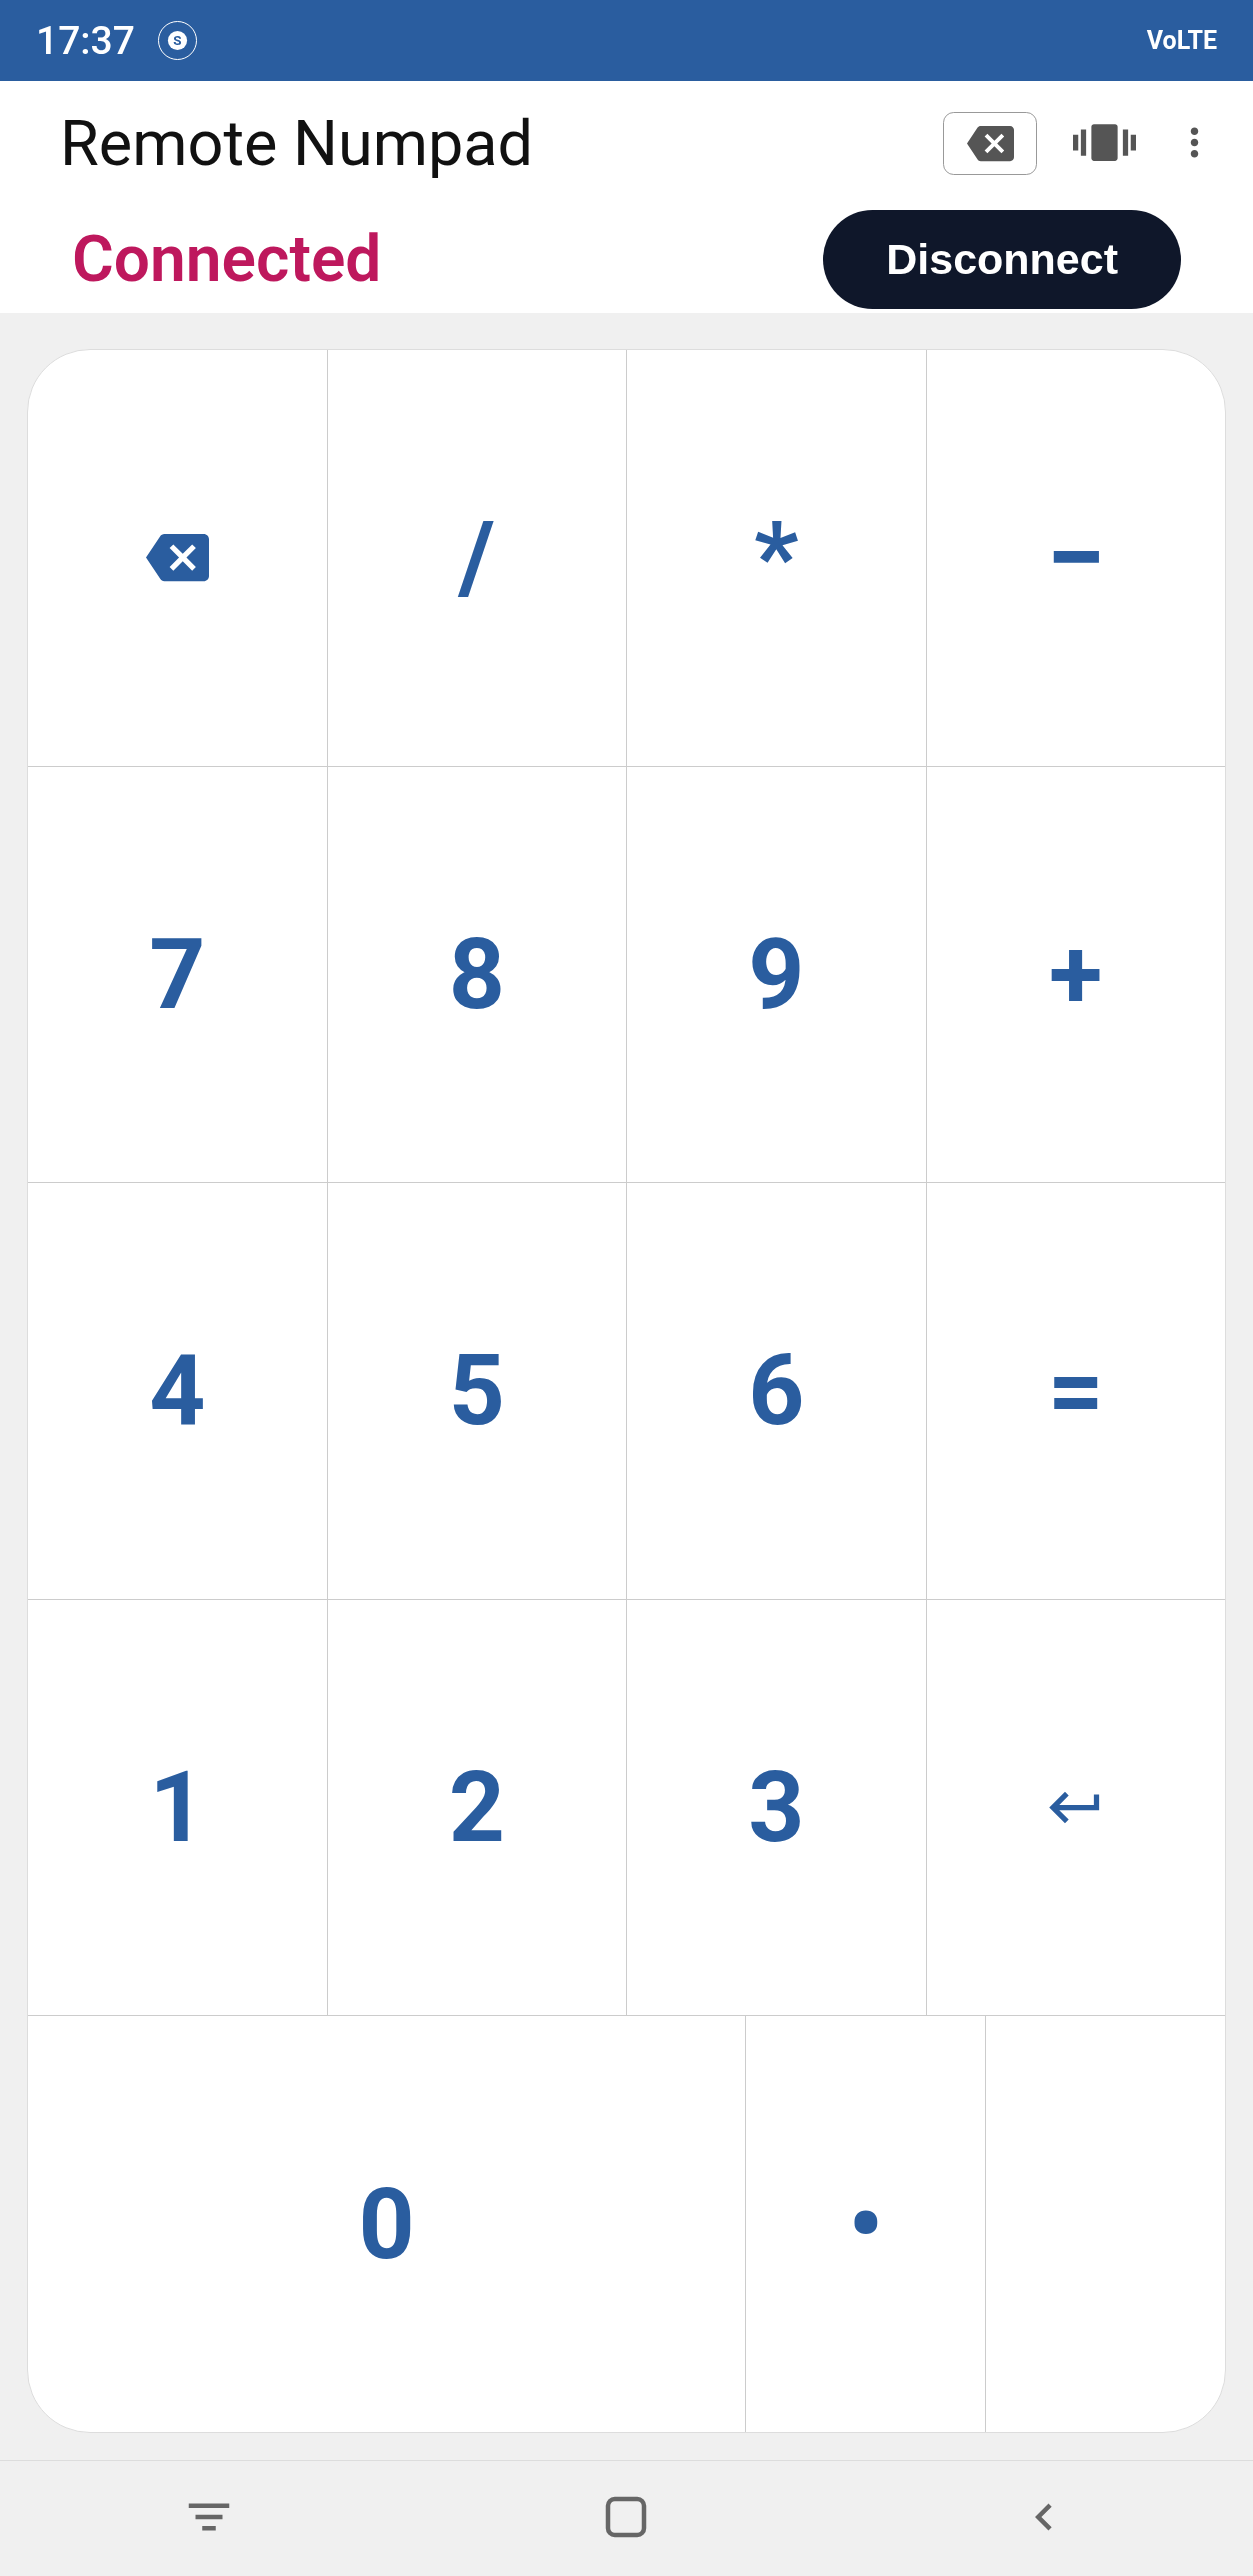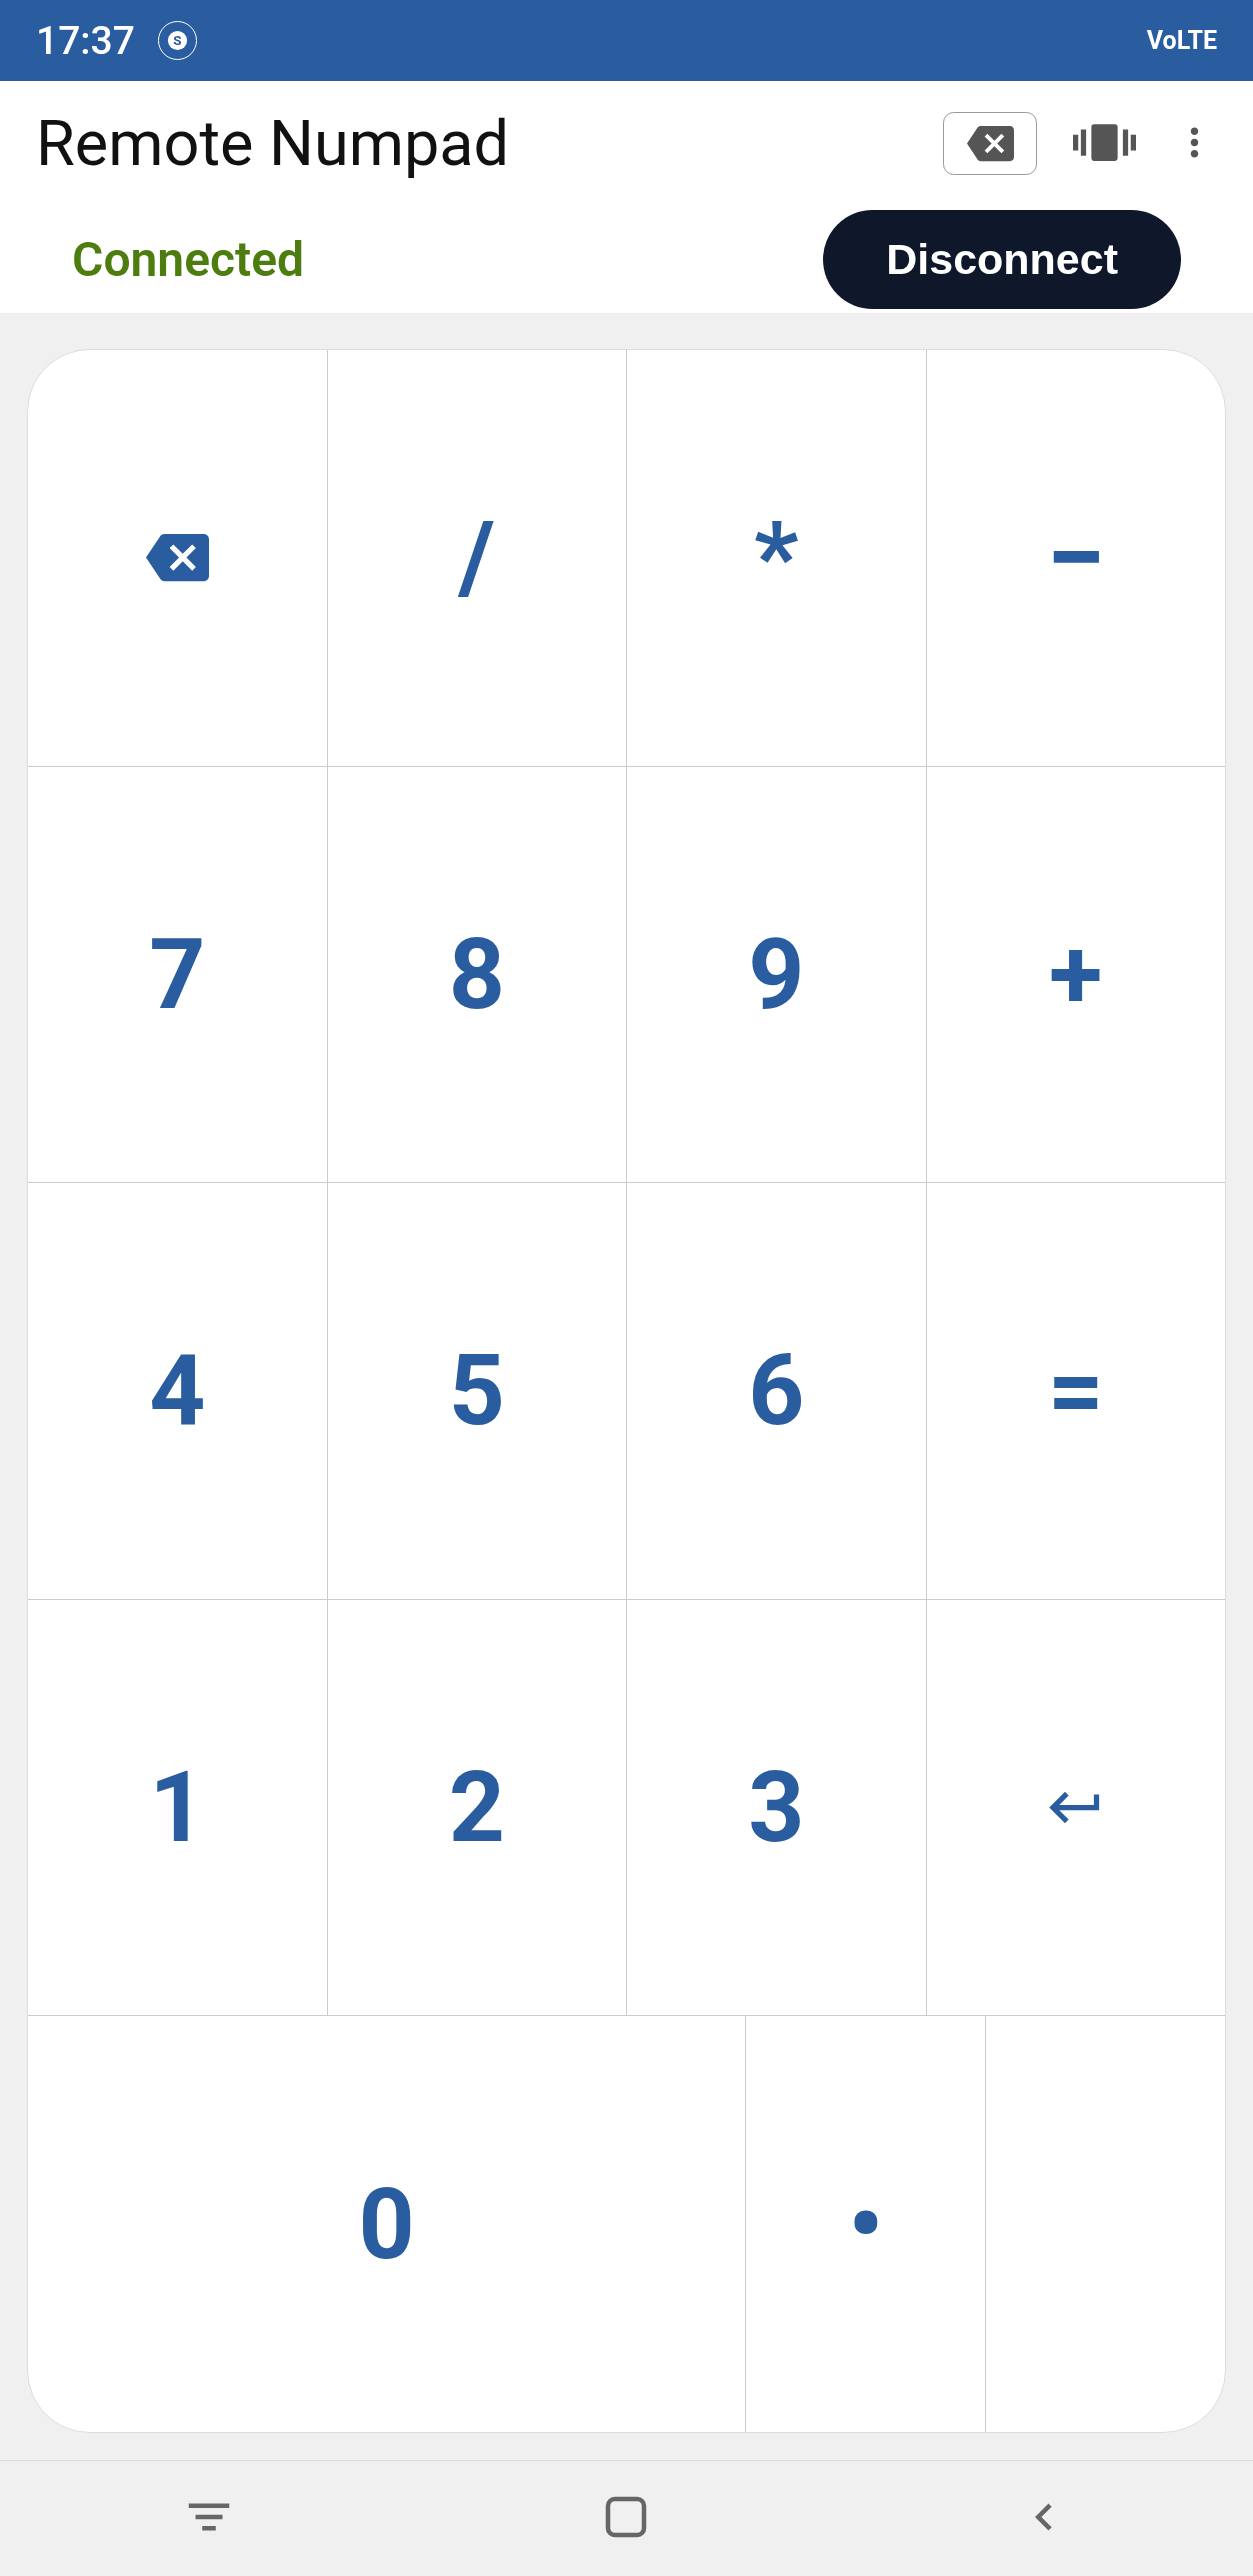--- a/index.html
+++ b/index.html
@@ -78,20 +78,21 @@
       align-items: center;
       padding: 0 36px;
       justify-content: space-between;
       flex-shrink: 0;
     }
 
     .app-title {
       font-size: 63px;
       font-weight: 400;
       color: #111;
+      margin-left: 24px;
     }
 
     .app-bar-actions {
       display: flex;
       align-items: center;
       gap: 36px;
     }
 
     .backspace-icon-btn {
       display: flex;
@@ -108,22 +109,22 @@
       background: white;
       height: 107px;
       display: flex;
       align-items: center;
       justify-content: space-between;
       padding: 0 72px;
       flex-shrink: 0;
     }
 
     .connected-label {
-      color: #4d7c0f;
-      font-size: 48px;
+      color: #be185d;
+      font-size: 64px;
       font-weight: 600;
     }
 
     .disconnect-btn {
       background: #0f172a;
       color: white;
       border: none;
       border-radius: 54px;
       padding: 25px 63px;
       font-size: 43px;

